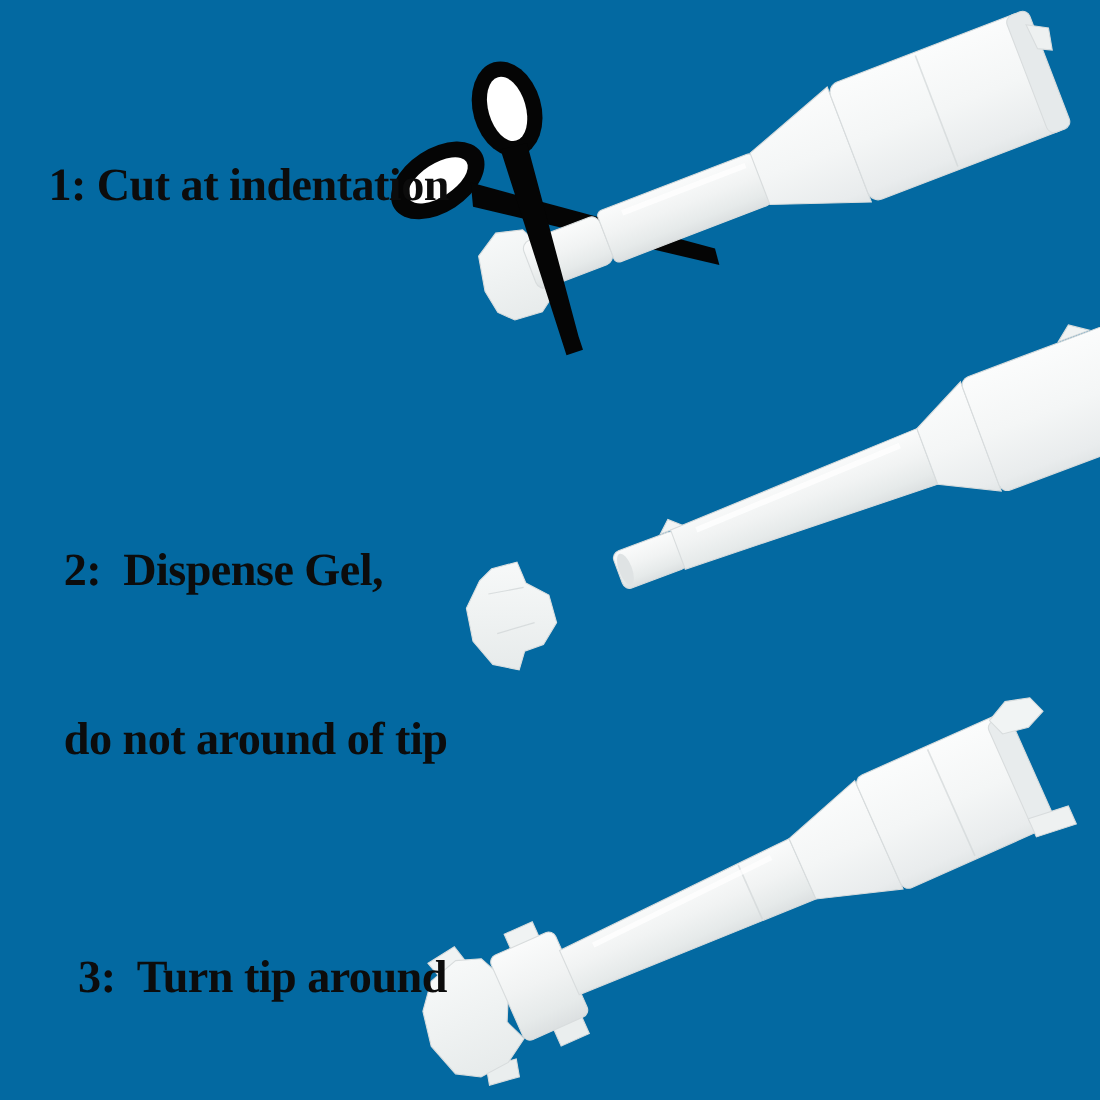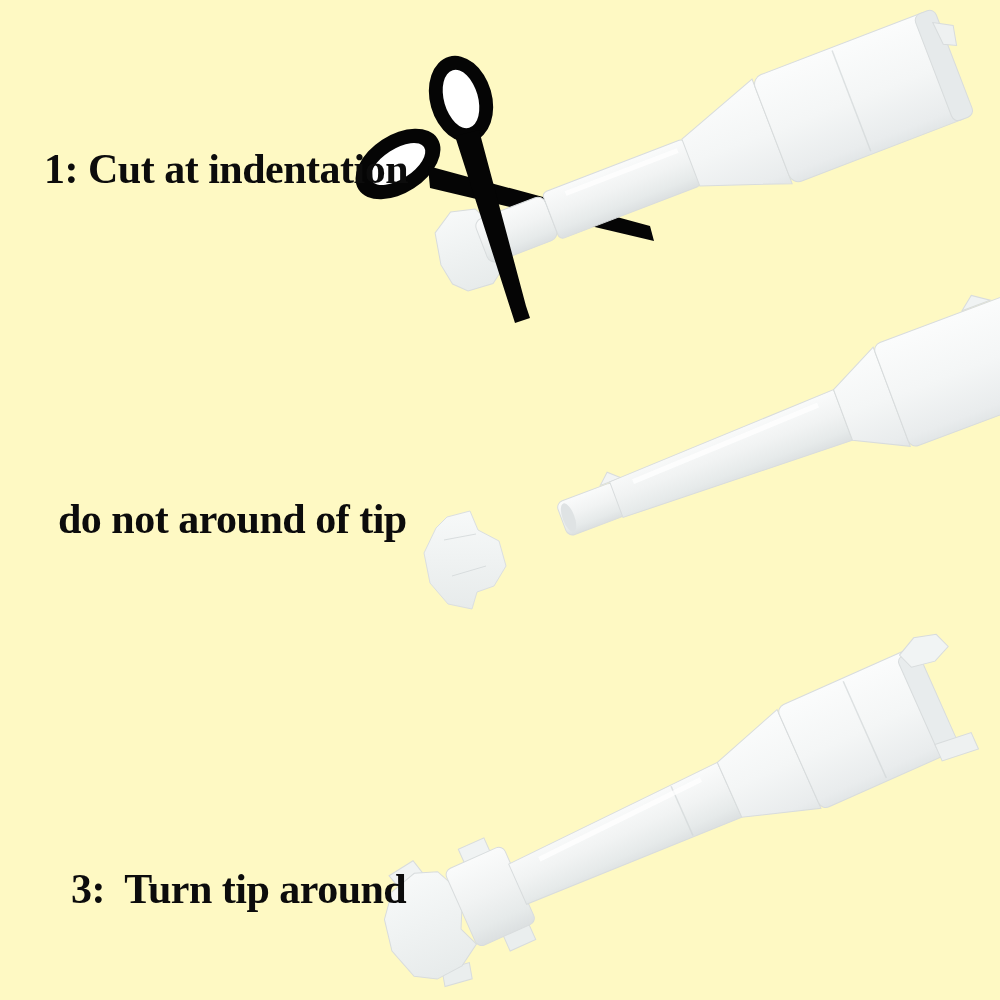--- a/index.html
+++ b/index.html
@@ -1,18 +1,18 @@
 <!DOCTYPE html>
 <html><head>
 <meta charset="utf-8">
 <style>
   html,body { margin:0; padding:0; background:#ffffff; }
   .sheet {
     position:relative; width:1000px; height:1000px;
-    background:#fef9c3; overflow:hidden;
+    background:#0369a1; overflow:hidden;
     font-family:"Liberation Serif","DejaVu Serif",serif;
   }
   .art { position:absolute; left:0; top:0; width:1000px; height:1000px; }
   .step-label {
     position:absolute; color:#0c0c0c; font-weight:700;
     font-size:42px; line-height:51px; letter-spacing:-0.5px;
     white-space:pre;
   }
   .step-label .line { white-space:pre; }
   .lbl-1 { left:44px;  top:42px;  }
@@ -102,20 +102,21 @@
       <line x1="500" y1="-53" x2="500" y2="53" stroke="#d2d7d8" stroke-width="1.5" opacity="0.7"></line>
       <line x1="150" y1="-14" x2="330" y2="-21" stroke="#ffffff" stroke-width="5" opacity="0.8"></line>
     </g>
   </svg>
 
   <div class="step-label lbl-1">
     <div class="line">1: Cut at indentation</div>
   </div>
 
   <div class="step-label lbl-2">
+    <div class="line">2:  Dispense Gel,</div>
     <div class="line">do not around of tip</div>
   </div>
 
   <div class="step-label lbl-3">
     <div class="line">3:  Turn tip around</div>
     
     
   </div>
 
 </div>

